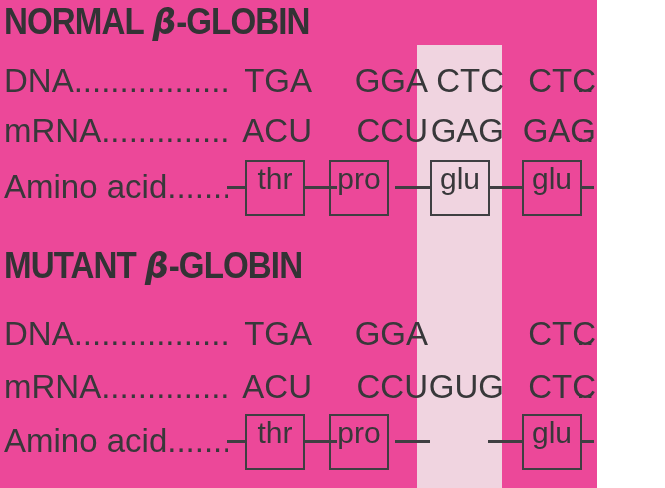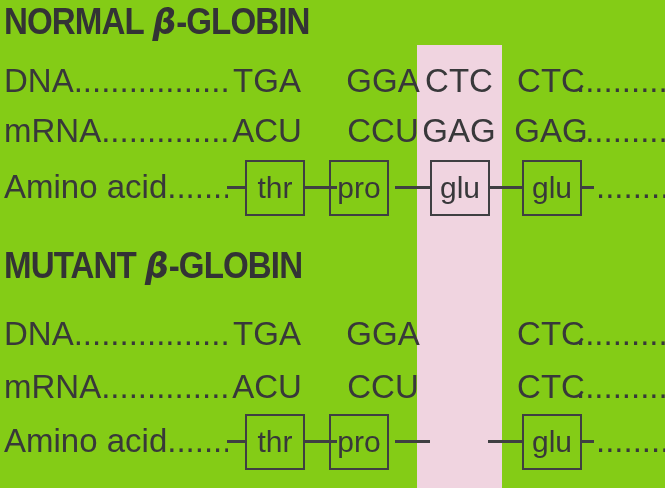--- a/index.html
+++ b/index.html
@@ -1,36 +1,36 @@
 <!DOCTYPE html>
 <html><head>
 <meta charset="utf-8">
 <style>
   html,body{margin:0;padding:0;background:#ffffff;}
   .canvas{
-    position:relative;width:665px;height:488px;background:#84cc16;
+    position:relative;width:597px;height:488px;background:#ec4899;
     font-family:"Liberation Sans",sans-serif;color:#38383a;overflow:hidden;
   }
   .band{position:absolute;left:417px;top:45px;width:85px;height:443px;background:#f0d4e0;}
   .title{
     position:absolute;left:4px;font-weight:bold;font-size:36px;line-height:42px;
     letter-spacing:-1px;white-space:nowrap;color:#333335;
     transform:scaleX(.92);transform-origin:left center;
   }
   .beta{font-style:italic;font-weight:bold;font-family:"DejaVu Sans",sans-serif;padding:0 1px;}
   .seq-row{position:absolute;left:0;width:665px;height:42px;font-size:33px;line-height:42px;white-space:nowrap;}
   .leader{position:absolute;left:4px;top:0;width:228px;overflow:hidden;white-space:nowrap;}
-  .codon{position:absolute;top:0;width:90px;text-align:center;}
+  .codon{position:absolute;top:0;width:90px;text-align:right;}
   .c0{left:222px}.c1{left:338px}.c2{left:414px}.c3{left:506px}
   .trail{position:absolute;left:576px;top:0;width:89px;overflow:hidden;white-space:nowrap;}
   .amino-row{position:absolute;left:0;width:665px;height:60px;}
   .amino-label{position:absolute;left:4px;top:6px;width:224px;overflow:hidden;white-space:nowrap;font-size:33px;line-height:42px;}
   .abox{
     position:absolute;top:0;width:56px;height:52px;border:2px solid #3f3f42;
-    display:flex;align-items:center;justify-content:center;font-size:30px;background:transparent;
+    display:flex;align-items:flex-start;justify-content:center;font-size:30px;background:transparent;
   }
   .b0{left:245px}.b1{left:329px}.b2{left:430px}.b3{left:522px}
   .conn{position:absolute;top:26px;height:3px;background:#3f3f42;}
   .sega{left:227px;width:18px}
   .segb{left:303px;width:34px}
   .segc{left:395px;width:35px}
   .segd{left:488px;width:34px}
   .sege{left:580px;width:14px}
   .amino-trail{position:absolute;left:596px;top:6px;width:69px;overflow:hidden;white-space:nowrap;font-size:33px;line-height:42px;}
 </style>
@@ -104,20 +104,21 @@
     <span class="codon c3">CTC</span>
     <div class="trail">..............</div>
   </div>
 
   <div class="seq-row" style="top:366px">
     <div class="leader">
       <span>mRNA</span><span>..............................</span>
     </div>
     <span class="codon c0">ACU</span>
     <span class="codon c1">CCU</span>
+    <span class="codon c2">GUG</span>
     <span class="codon c3">CTC</span>
     <div class="trail">..............</div>
   </div>
 
   <div class="amino-row" style="top:414px">
     <div class="amino-label">
       <span>Amino acid</span><span>..................</span>
     </div>
     <div class="conn sega"></div>
     <div class="abox b0">

